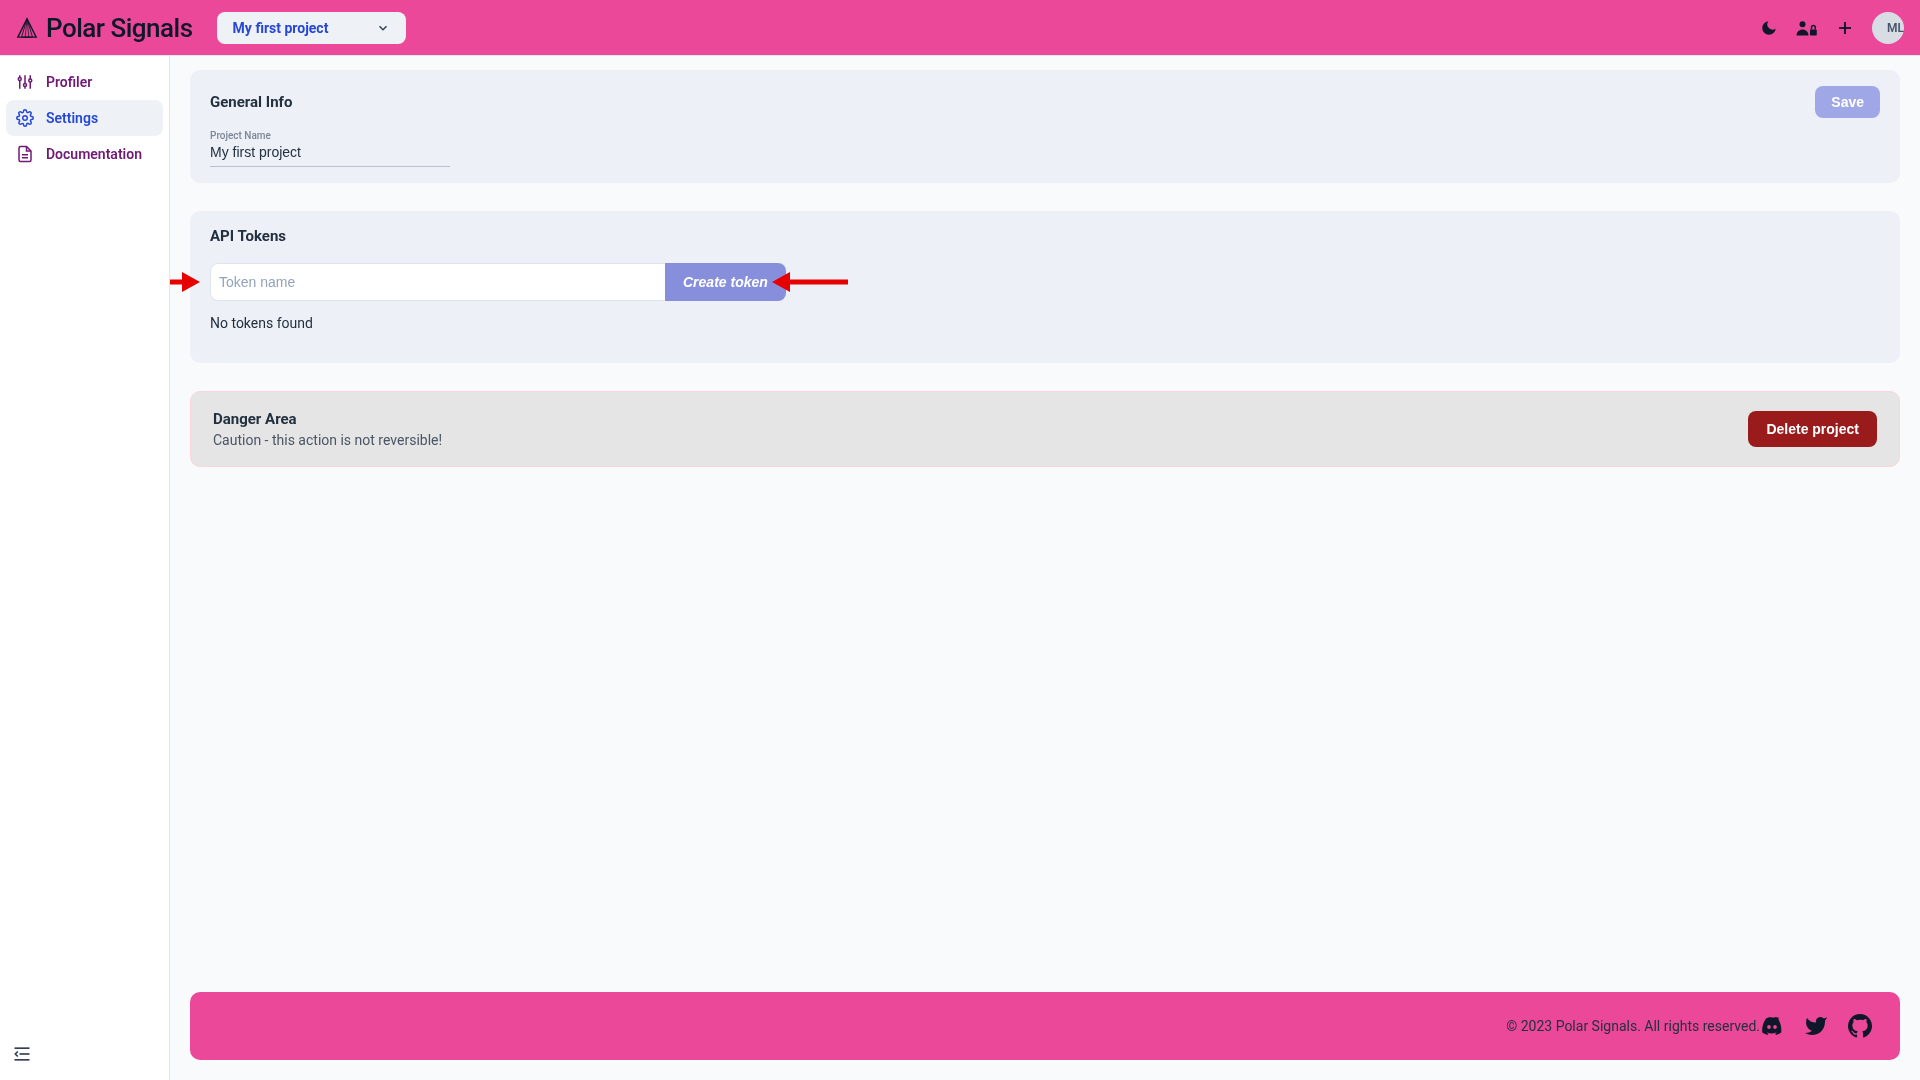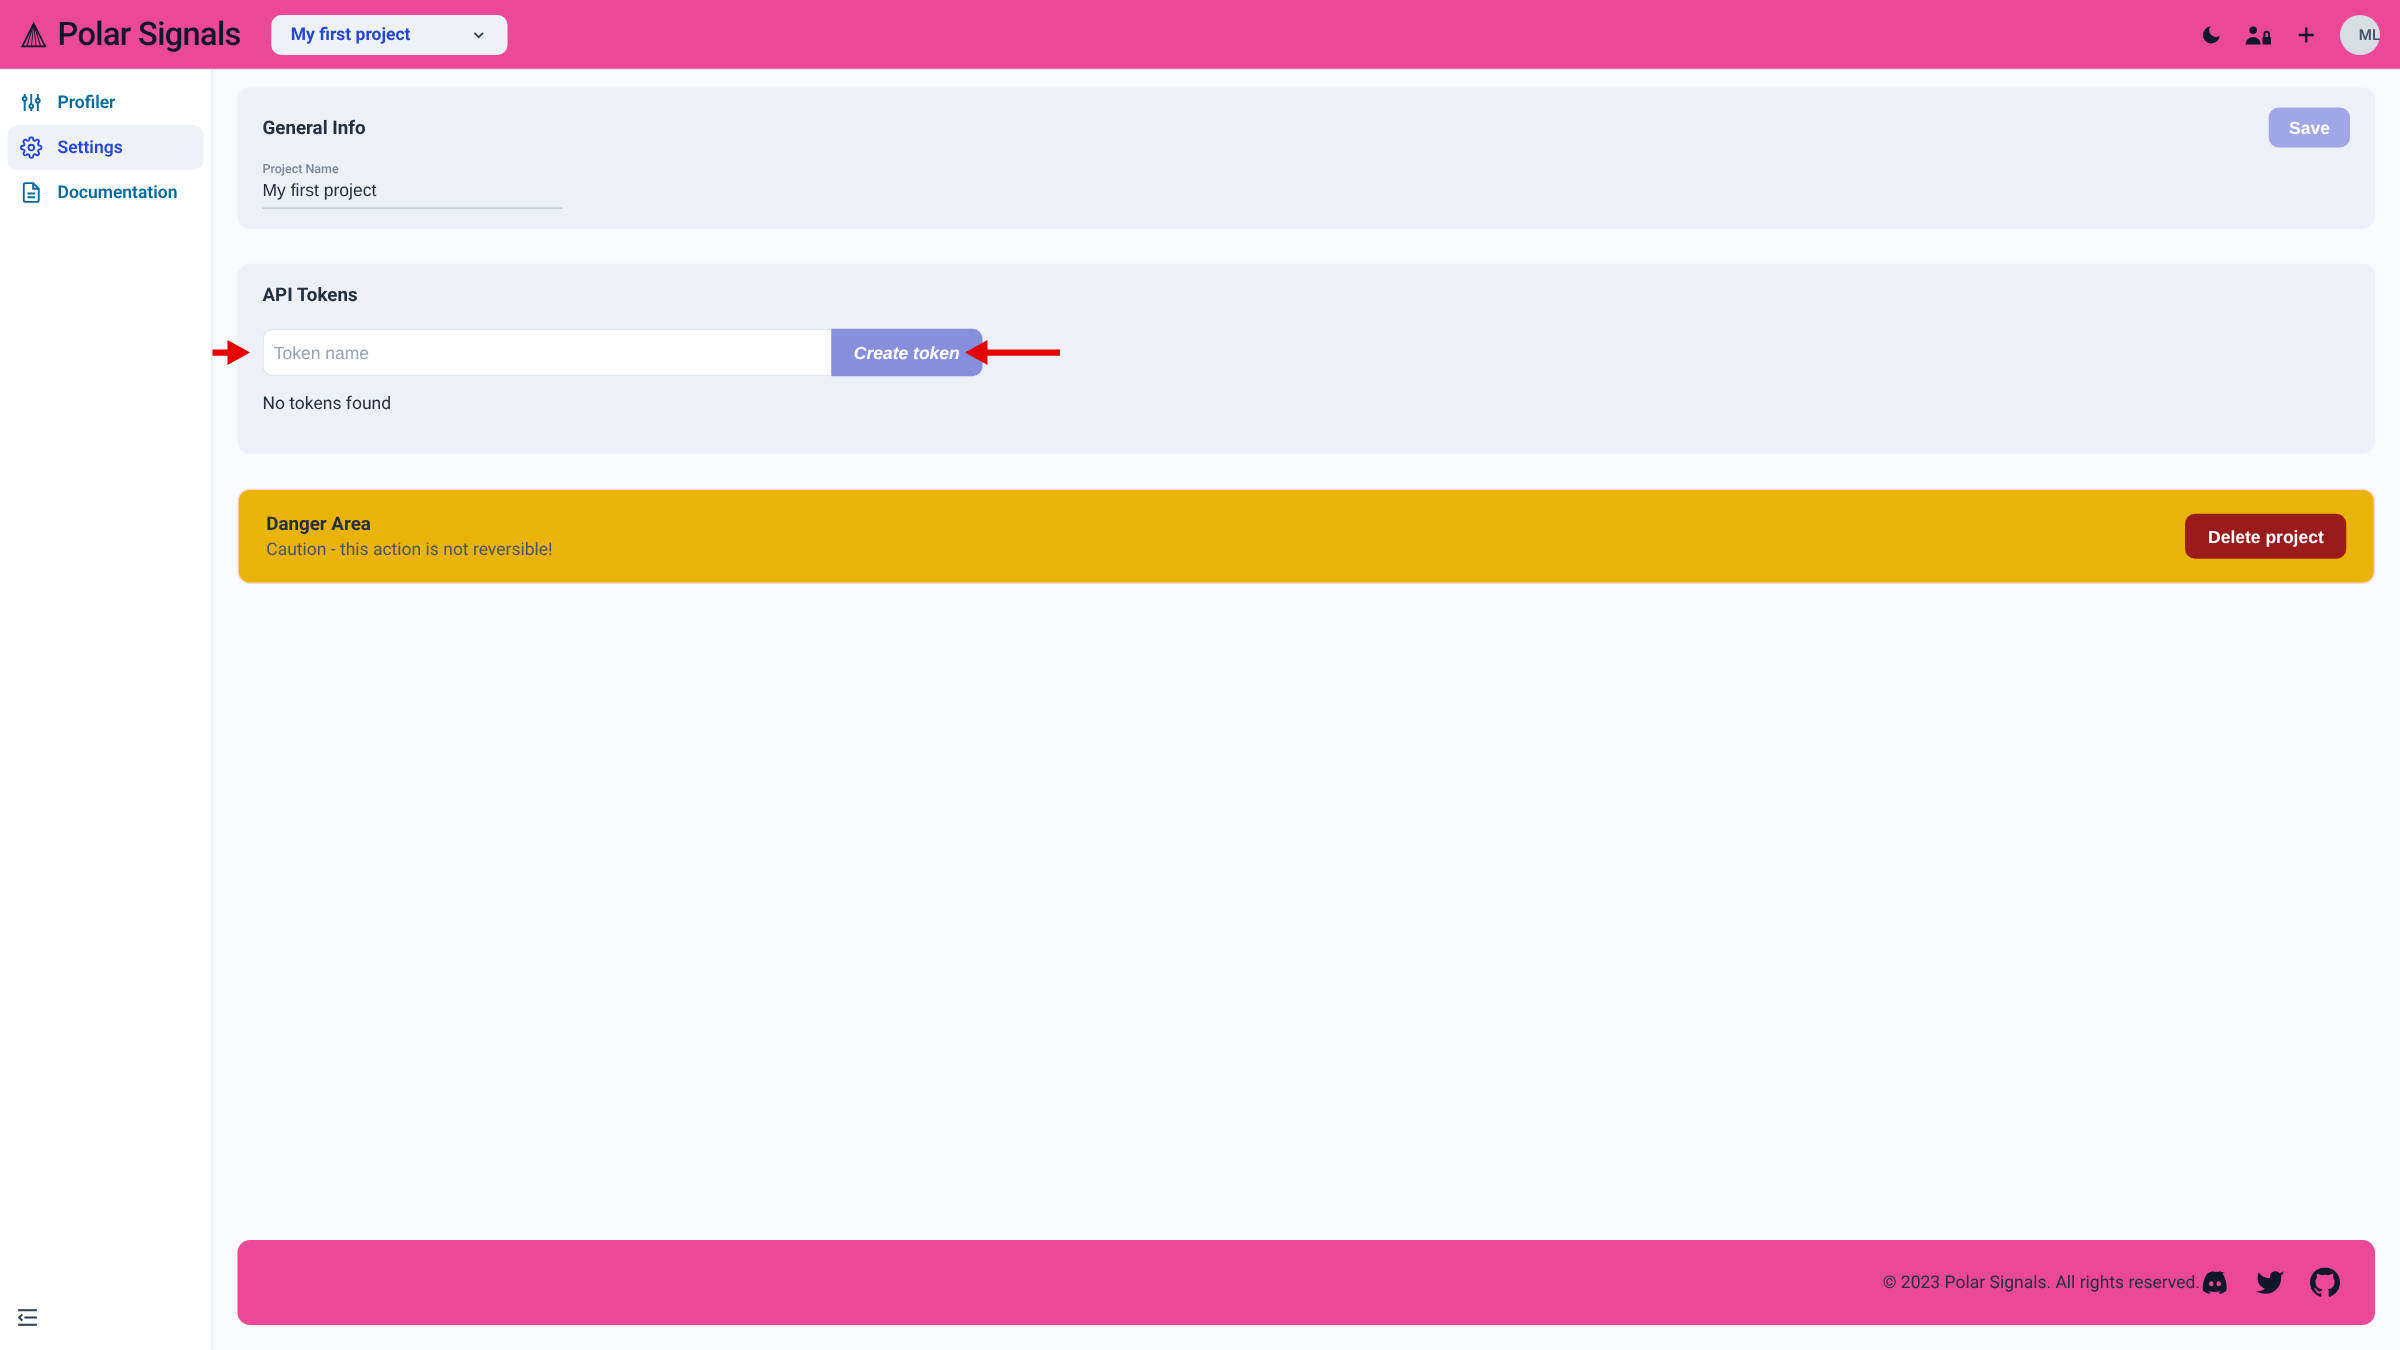--- a/index.html
+++ b/index.html
@@ -90,21 +90,21 @@
     }
     .sidebar-item {
       display: flex;
       align-items: center;
       gap: 12px;
       padding: 9px 10px;
       border-radius: 8px;
       cursor: pointer;
       font-size: 14px;
       font-weight: 600;
-      color: #0369a1;
+      color: #701a75;
     }
     .sidebar-item.active {
       background: #eef2f6;
       color: #2647d6;
     }
     .sidebar-item.active svg {
       color: #2647d6;
     }
     .sidebar-collapse {
       position: absolute;
@@ -196,21 +196,21 @@
     .token-input::placeholder {
       color: #94a3b8;
     }
     .no-tokens {
       margin-top: 14px;
       font-size: 14px;
       color: #23303f;
       margin-bottom: 16px;
     }
     .danger-card {
-      background: #eab308;
+      background: #e5e5e5;
       border: 1px solid #fbd5d9;
       border-radius: 10px;
       padding: 18px 22px;
       display: flex;
       align-items: center;
       justify-content: space-between;
     }
     .danger-title {
       font-size: 15px;
       font-weight: 700;

